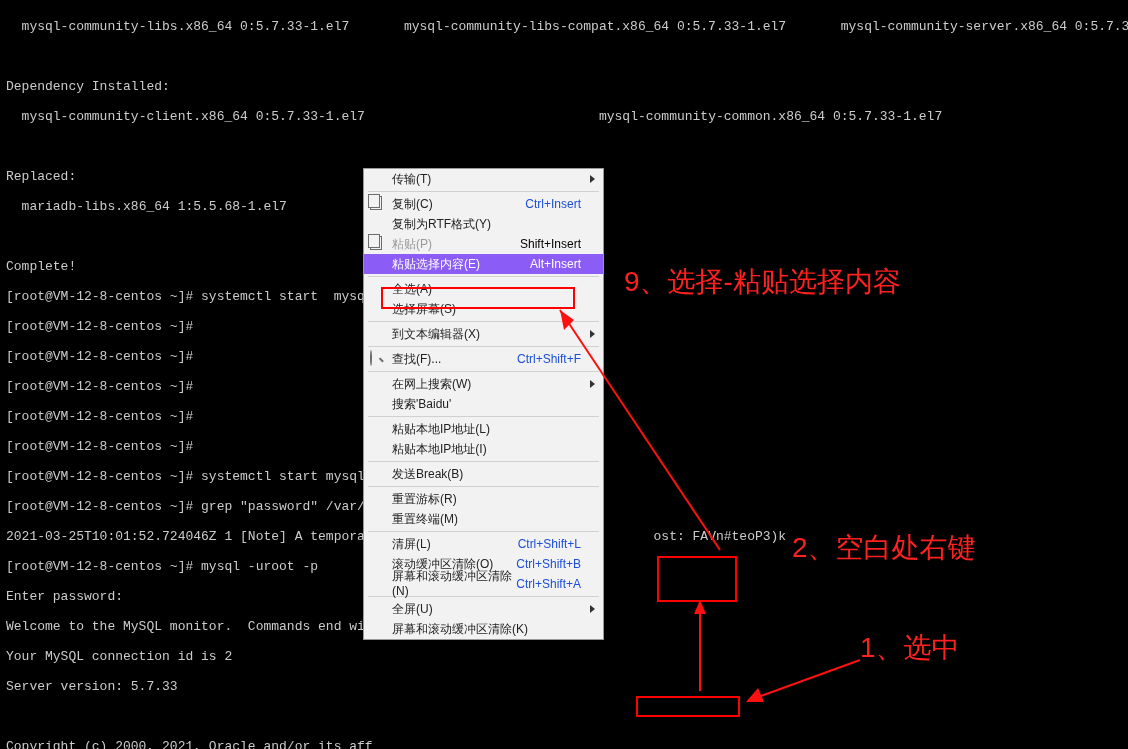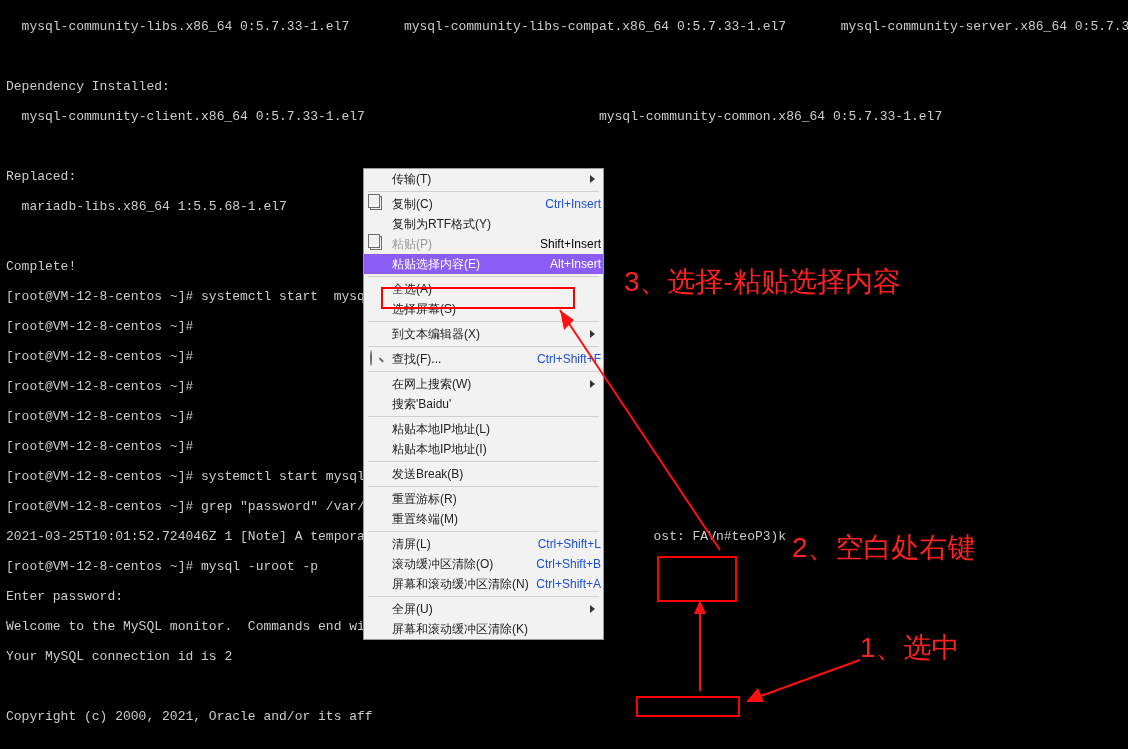--- a/index.html
+++ b/index.html
@@ -1,20 +1,20 @@
 <!DOCTYPE html>
 <html><head>
 <meta charset="utf-8">
 <style>
   html,body{margin:0;padding:0;width:1128px;height:749px;overflow:hidden;background:#000;font-family:"Consolas","Courier New",monospace;font-size:13px;line-height:15px;color:#ccc}
   .term{position:relative;padding:4px 6px;white-space:pre}
   .line{height:15px}
   
   .ctxmenu{position:absolute;left:363px;top:168px;width:239px;background:#f2f2f2;border:1px solid #9a9a9a;font-family:Arial,"Microsoft YaHei",sans-serif;font-size:12px;color:#222}
-  .cm-row{display:flex;align-items:center;height:20px;padding:0 2px 0 28px;position:relative}
+  .cm-row{display:flex;align-items:center;height:20px;padding:0 22px 0 28px;position:relative}
   .cm-row .icon{position:absolute;left:6px;width:16px;height:16px;opacity:.85}
   .cm-row .lab{flex:1}
   .cm-row .sc{margin-left:auto;color:#1d4ed8}
   .cm-row.disabled{color:#9a9a9a}
   .cm-row.disabled .sc{color:#000000}
   .cm-row.sub::after{content:"";position:absolute;right:8px;width:0;height:0;border-top:4px solid transparent;border-bottom:4px solid transparent;border-left:5px solid #333}
   .cm-row.hl{background:#8b5cf6;color:#fff}
   .cm-row.hl .sc{color:#fff}
   .cm-sep{height:1px;margin:2px 4px;background:#d0d0d0}
   
@@ -48,20 +48,21 @@
 <div class="line"><span>[root@VM-12-8-centos ~]#</span></div>
 <div class="line"><span>[root@VM-12-8-centos ~]#</span></div>
 <div class="line"><span>[root@VM-12-8-centos ~]#</span></div>
 <div class="line"><span>[root@VM-12-8-centos ~]#</span> <span>systemctl start mysqld</span></div>
 <div class="line"><span>[root@VM-12-8-centos ~]#</span> <span>grep "password" /var/l</span></div>
 <div class="line"><span>2021-03-25T10:01:52.724046Z 1 [Note] A temporar</span><span style="visibility:hidden">xxxxxxxxxxxxxxxxxxxxxxxxxxxxxxxxxxxx</span><span>ost: </span><span>FAVn#teoP3)k</span></div>
 <div class="line"><span>[root@VM-12-8-centos ~]#</span> <span>mysql -uroot -p</span></div>
 <div class="line">Enter password:</div>
 <div class="line">Welcome to the MySQL monitor.  Commands end wit</div>
 <div class="line">Your MySQL connection id is 2</div>
+<div class="line">Server version: 5.7.33</div>
 <div class="line"></div>
 <div class="line">Copyright (c) 2000, 2021, Oracle and/or its aff</div>
 
 
 
 
 
 
 
 
@@ -170,21 +171,21 @@
     </div>
     <div class="cm-row">
       <span class="lab">屏幕和滚动缓冲区清除(K)</span>
     </div>
   </div>
 
 <div class="redbox" style="left:381px;top:287px;width:190px;height:18px"></div>
 <div class="redbox" style="left:657px;top:556px;width:76px;height:42px"></div>
 <div class="redbox" style="left:636px;top:696px;width:100px;height:17px"></div>
 
-<div class="anno" style="left:624px;top:274px">3、选择-粘贴选择内容</div>
+<div class="anno" style="left:624px;top:274px">9、选择-粘贴选择内容</div>
 <div class="anno" style="left:792px;top:540px">2、空白处右键</div>
 <div class="anno" style="left:860px;top:640px">1、选中</div>
 
 <svg class="arrow" style="left:540px;top:300px;width:220px;height:260px">
   <line x1="180" y1="250" x2="20" y2="10"></line>
   <polygon class="head" points="20,10 34,20 24,30"></polygon>
 </svg>
 <svg class="arrow" style="left:680px;top:596px;width:40px;height:100px">
   <line x1="20" y1="95" x2="20" y2="8"></line>
   <polygon class="head" points="20,4 14,18 26,18"></polygon>

